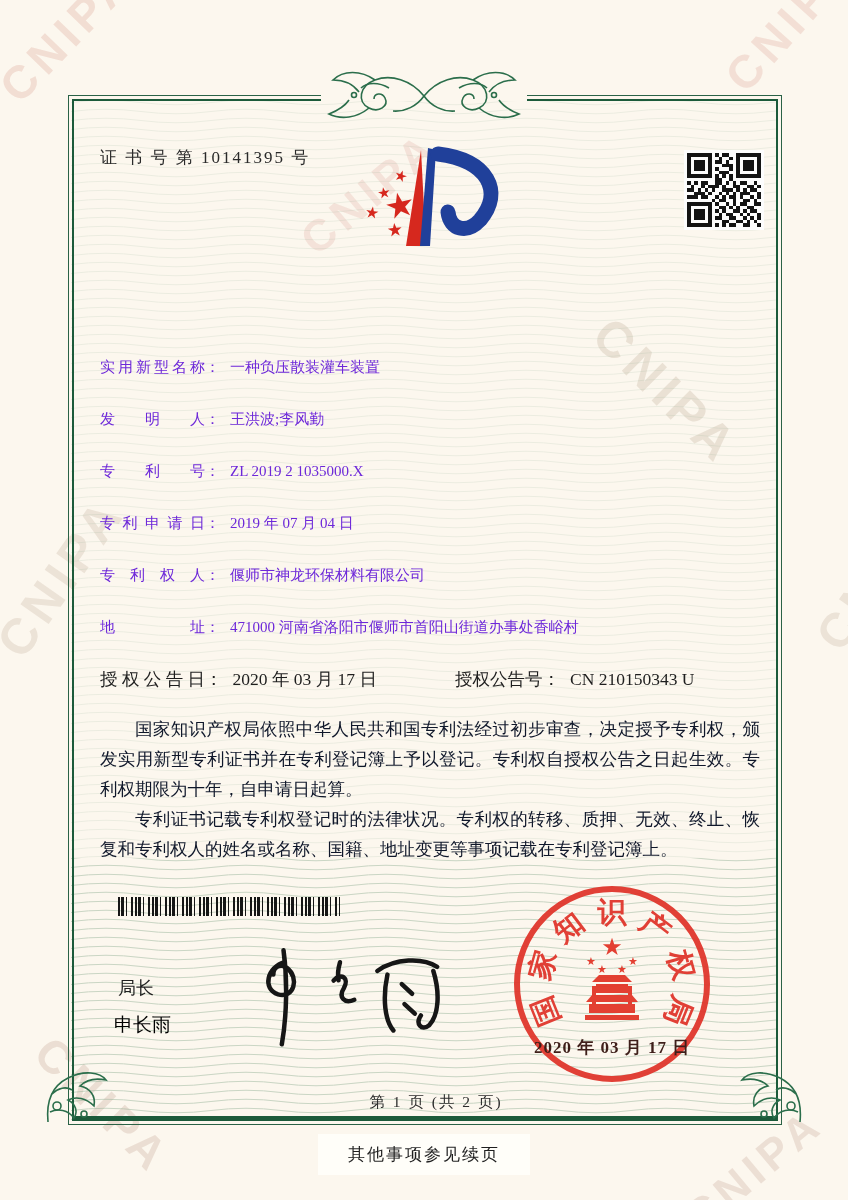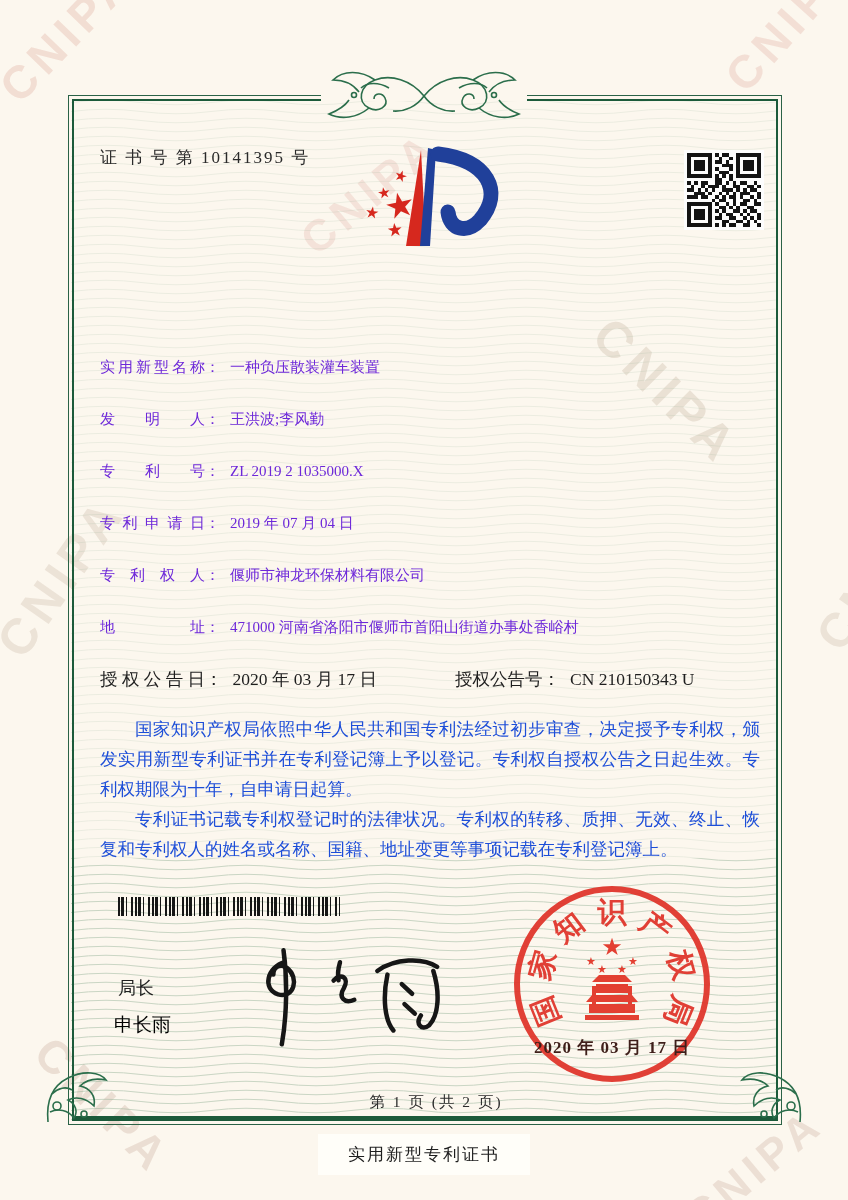--- a/index.html
+++ b/index.html
@@ -38,21 +38,21 @@
   
   .content{position:absolute;left:100px;top:356px;width:660px;z-index:2;}
   .field{display:flex;font-size:15px;line-height:22px;margin-bottom:30px;color:#6d28d9;}
   .flabel{width:105px;flex:none;text-align:justify;text-align-last:justify;}
   .fcolon{flex:none;}
   .fvalue{margin-left:10px;white-space:nowrap;}
   .grant{position:relative;font-size:17.5px;line-height:22px;margin-top:18px;height:22px;color:#1e1e1e;}
   .grant .pair{position:absolute;display:flex;top:0;}
   .grant .pair.left{left:0;}
   .grant .pair.right{left:355px;}
-  .paras{margin-top:24px;font-size:17.5px;line-height:30px;text-align:justify;color:#1d4ed8;}
+  .paras{margin-top:24px;font-size:17.5px;line-height:30px;text-align:justify;color:#0f172a;}
   .paras p{margin:0;text-indent:2em;}
   
   .barcode{position:absolute;left:118px;top:897px;width:222px;height:19px;z-index:2;
      background:repeating-linear-gradient(90deg,#161616 0 2px,transparent 2px 3px,
        #161616 3px 6px,transparent 6px 8px,#161616 8px 9px,transparent 9px 13px,
        #161616 13px 15px,transparent 15px 17px);}
   .sig-title{position:absolute;left:118px;top:976px;font-size:18px;z-index:2;
              font-family:Liberation Sans, sans-serif;color:#1f1f1f;text-align:center;}
   .sig-name{position:absolute;left:114px;top:1012px;font-size:19px;z-index:2;
             font-family:"Liberation Sans",sans-serif;color:#000000;}
@@ -682,15 +682,15 @@
         <rect x="66" y="62" width="4" height="20"></rect>
         <path d="M24 78 L76 78 L70 71 L30 71 Z"></path>
         <rect x="27" y="80" width="46" height="9"></rect>
         <rect x="23" y="91" width="54" height="5"></rect>
       </g>
     </svg>
     <div class="seal-date">2020 年 03 月 17 日</div>
   </div>
 
   <div class="page-info">第 1 页 (共 2 页)</div>
-  <div class="continuation">实用新型专利证书</div>
+  <div class="continuation">其他事项参见续页</div>
 
 </div>
 
 </body></html>

